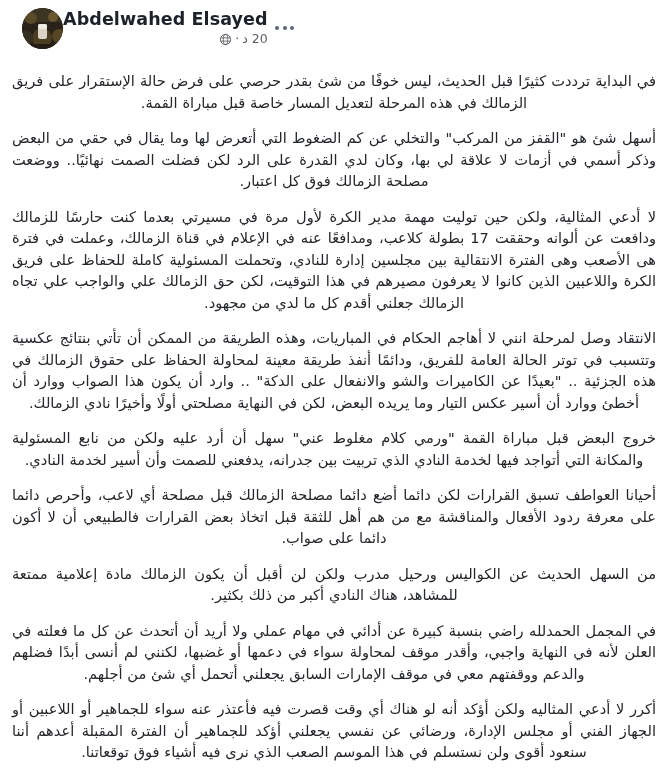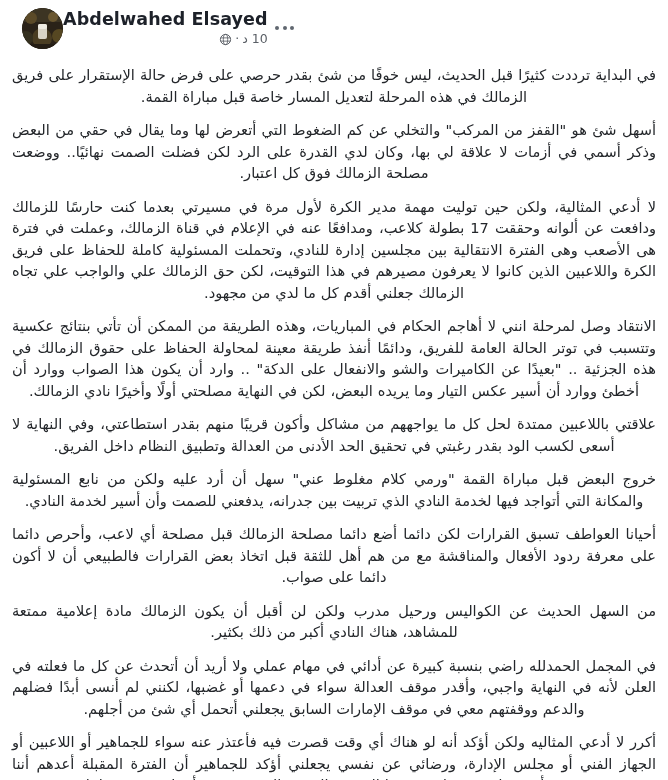--- a/index.html
+++ b/index.html
@@ -107,21 +107,21 @@
   
   .post-body {
     flex: 1 1 auto;
     padding: 0 12px 0 12px;
     box-sizing: border-box;
     direction: rtl;
     text-align: justify;
   }
 
   .post-body p {
-    margin: 8px 0 12px 0;
+    margin: 14px 0 12px 0;
     font-size: 14.6px;
     line-height: 21.5px;
     color: #23262a;
     text-align: justify;
     text-align-last: center;
     word-spacing: .2px;
   }
   .post-body p:last-child { margin-bottom: 0; }
 </style>
 </head>
@@ -149,21 +149,21 @@
           <circle cx="4" cy="30" r="7" fill="#35301f"></circle>
           <circle cx="37" cy="28" r="7" fill="#564722"></circle>
           <rect x="0" y="36" width="41" height="5" fill="#241d14"></rect>
         </g>
       </svg>
     </div>
 
     <div class="header-text">
       <div class="author-name">Abdelwahed Elsayed</div>
       <div class="meta-row">
-        <span class="meta-time">10 د</span>
+        <span class="meta-time">20 د</span>
         <span class="meta-dot">·</span>
         <span class="globe-icon">
           <svg width="13" height="13" viewBox="0 0 16 16" xmlns="http://www.w3.org/2000/svg">
             <circle cx="8" cy="8" r="6.3" fill="none" stroke="#5a5f66" stroke-width="1.2"></circle>
             <ellipse cx="8" cy="8" rx="2.7" ry="6.3" fill="none" stroke="#5a5f66" stroke-width="1.05"></ellipse>
             <line x1="1.9" y1="6" x2="14.1" y2="6" stroke="#5a5f66" stroke-width="1.05"></line>
             <line x1="1.9" y1="10" x2="14.1" y2="10" stroke="#5a5f66" stroke-width="1.05"></line>
           </svg>
         </span>
       </div>
@@ -177,22 +177,21 @@
       </span>
     </button>
 
   </div>
 
   <div class="post-body">
     <p>في البداية ترددت كثيرًا قبل الحديث، ليس خوفًا من شئ بقدر حرصي على فرض حالة الإستقرار على فريق الزمالك في هذه المرحلة لتعديل المسار خاصة قبل مباراة القمة.</p>
     <p>أسهل شئ هو "القفز من المركب" والتخلي عن كم الضغوط التي أتعرض لها وما يقال في حقي من البعض وذكر أسمي في أزمات لا علاقة لي بها، وكان لدي القدرة على الرد لكن فضلت الصمت نهائيًا.. ووضعت مصلحة الزمالك فوق كل اعتبار.</p>
     <p>لا أدعي المثالية، ولكن حين توليت مهمة مدير الكرة لأول مرة في مسيرتي بعدما كنت حارسًا للزمالك ودافعت عن ألوانه وحققت 17 بطولة كلاعب، ومدافعًا عنه في الإعلام في قناة الزمالك، وعملت في فترة هى الأصعب وهى الفترة الانتقالية بين مجلسين إدارة للنادي، وتحملت المسئولية كاملة للحفاظ على فريق الكرة واللاعبين الذين كانوا لا يعرفون مصيرهم في هذا التوقيت، لكن حق الزمالك علي والواجب علي تجاه الزمالك جعلني أقدم كل ما لدي من مجهود.</p>
     <p>الانتقاد وصل لمرحلة انني لا أهاجم الحكام في المباريات، وهذه الطريقة من الممكن أن تأتي بنتائج عكسية وتتسبب في توتر الحالة العامة للفريق، ودائمًا أنفذ طريقة معينة لمحاولة الحفاظ على حقوق الزمالك في هذه الجزئية .. "بعيدًا عن الكاميرات والشو والانفعال على الدكة" .. وارد أن يكون هذا الصواب ووارد أن أخطئ ووارد أن أسير عكس التيار وما يريده البعض، لكن في النهاية مصلحتي أولًا وأخيرًا نادي الزمالك.</p>
-    <p>علاقتي باللاعبين ممتدة لحل كل ما يواجههم من مشاكل وأكون قريبًا منهم بقدر استطاعتي، وفي النهاية لا أسعى لكسب الود بقدر رغبتي في تحقيق الحد الأدنى من العدالة وتطبيق النظام داخل الفريق.</p>
     <p>خروج البعض قبل مباراة القمة "ورمي كلام مغلوط عني" سهل أن أرد عليه ولكن من نابع المسئولية والمكانة التي أتواجد فيها لخدمة النادي الذي تربيت بين جدرانه، يدفعني للصمت وأن أسير لخدمة النادي.</p>
     <p>أحيانا العواطف تسبق القرارات لكن دائما أضع دائما مصلحة الزمالك قبل مصلحة أي لاعب، وأحرص دائما على معرفة ردود الأفعال والمناقشة مع من هم أهل للثقة قبل اتخاذ بعض القرارات فالطبيعي أن لا أكون دائما على صواب.</p>
     <p>من السهل الحديث عن الكواليس ورحيل مدرب ولكن لن أقبل أن يكون الزمالك مادة إعلامية ممتعة للمشاهد، هناك النادي أكبر من ذلك بكثير.</p>
-    <p>في المجمل الحمدلله راضي بنسبة كبيرة عن أدائي في مهام عملي ولا أريد أن أتحدث عن كل ما فعلته في العلن لأنه في النهاية واجبي، وأقدر موقف العدالة سواء في دعمها أو غضبها، لكنني لم أنسى أبدًا فضلهم والدعم ووقفتهم معي في موقف الإمارات السابق يجعلني أتحمل أي شئ من أجلهم.</p>
+    <p>في المجمل الحمدلله راضي بنسبة كبيرة عن أدائي في مهام عملي ولا أريد أن أتحدث عن كل ما فعلته في العلن لأنه في النهاية واجبي، وأقدر موقف لمحاولة سواء في دعمها أو غضبها، لكنني لم أنسى أبدًا فضلهم والدعم ووقفتهم معي في موقف الإمارات السابق يجعلني أتحمل أي شئ من أجلهم.</p>
     <p>أكرر لا أدعي المثاليه ولكن أؤكد أنه لو هناك أي وقت قصرت فيه فأعتذر عنه سواء للجماهير أو اللاعبين أو الجهاز الفني أو مجلس الإدارة، ورضائي عن نفسي يجعلني أؤكد للجماهير أن الفترة المقبلة أعدهم أننا سنعود أقوى ولن نستسلم في هذا الموسم الصعب الذي نرى فيه أشياء فوق توقعاتنا.</p>
 
   </div>
 
 </div>
 
 </body></html>

